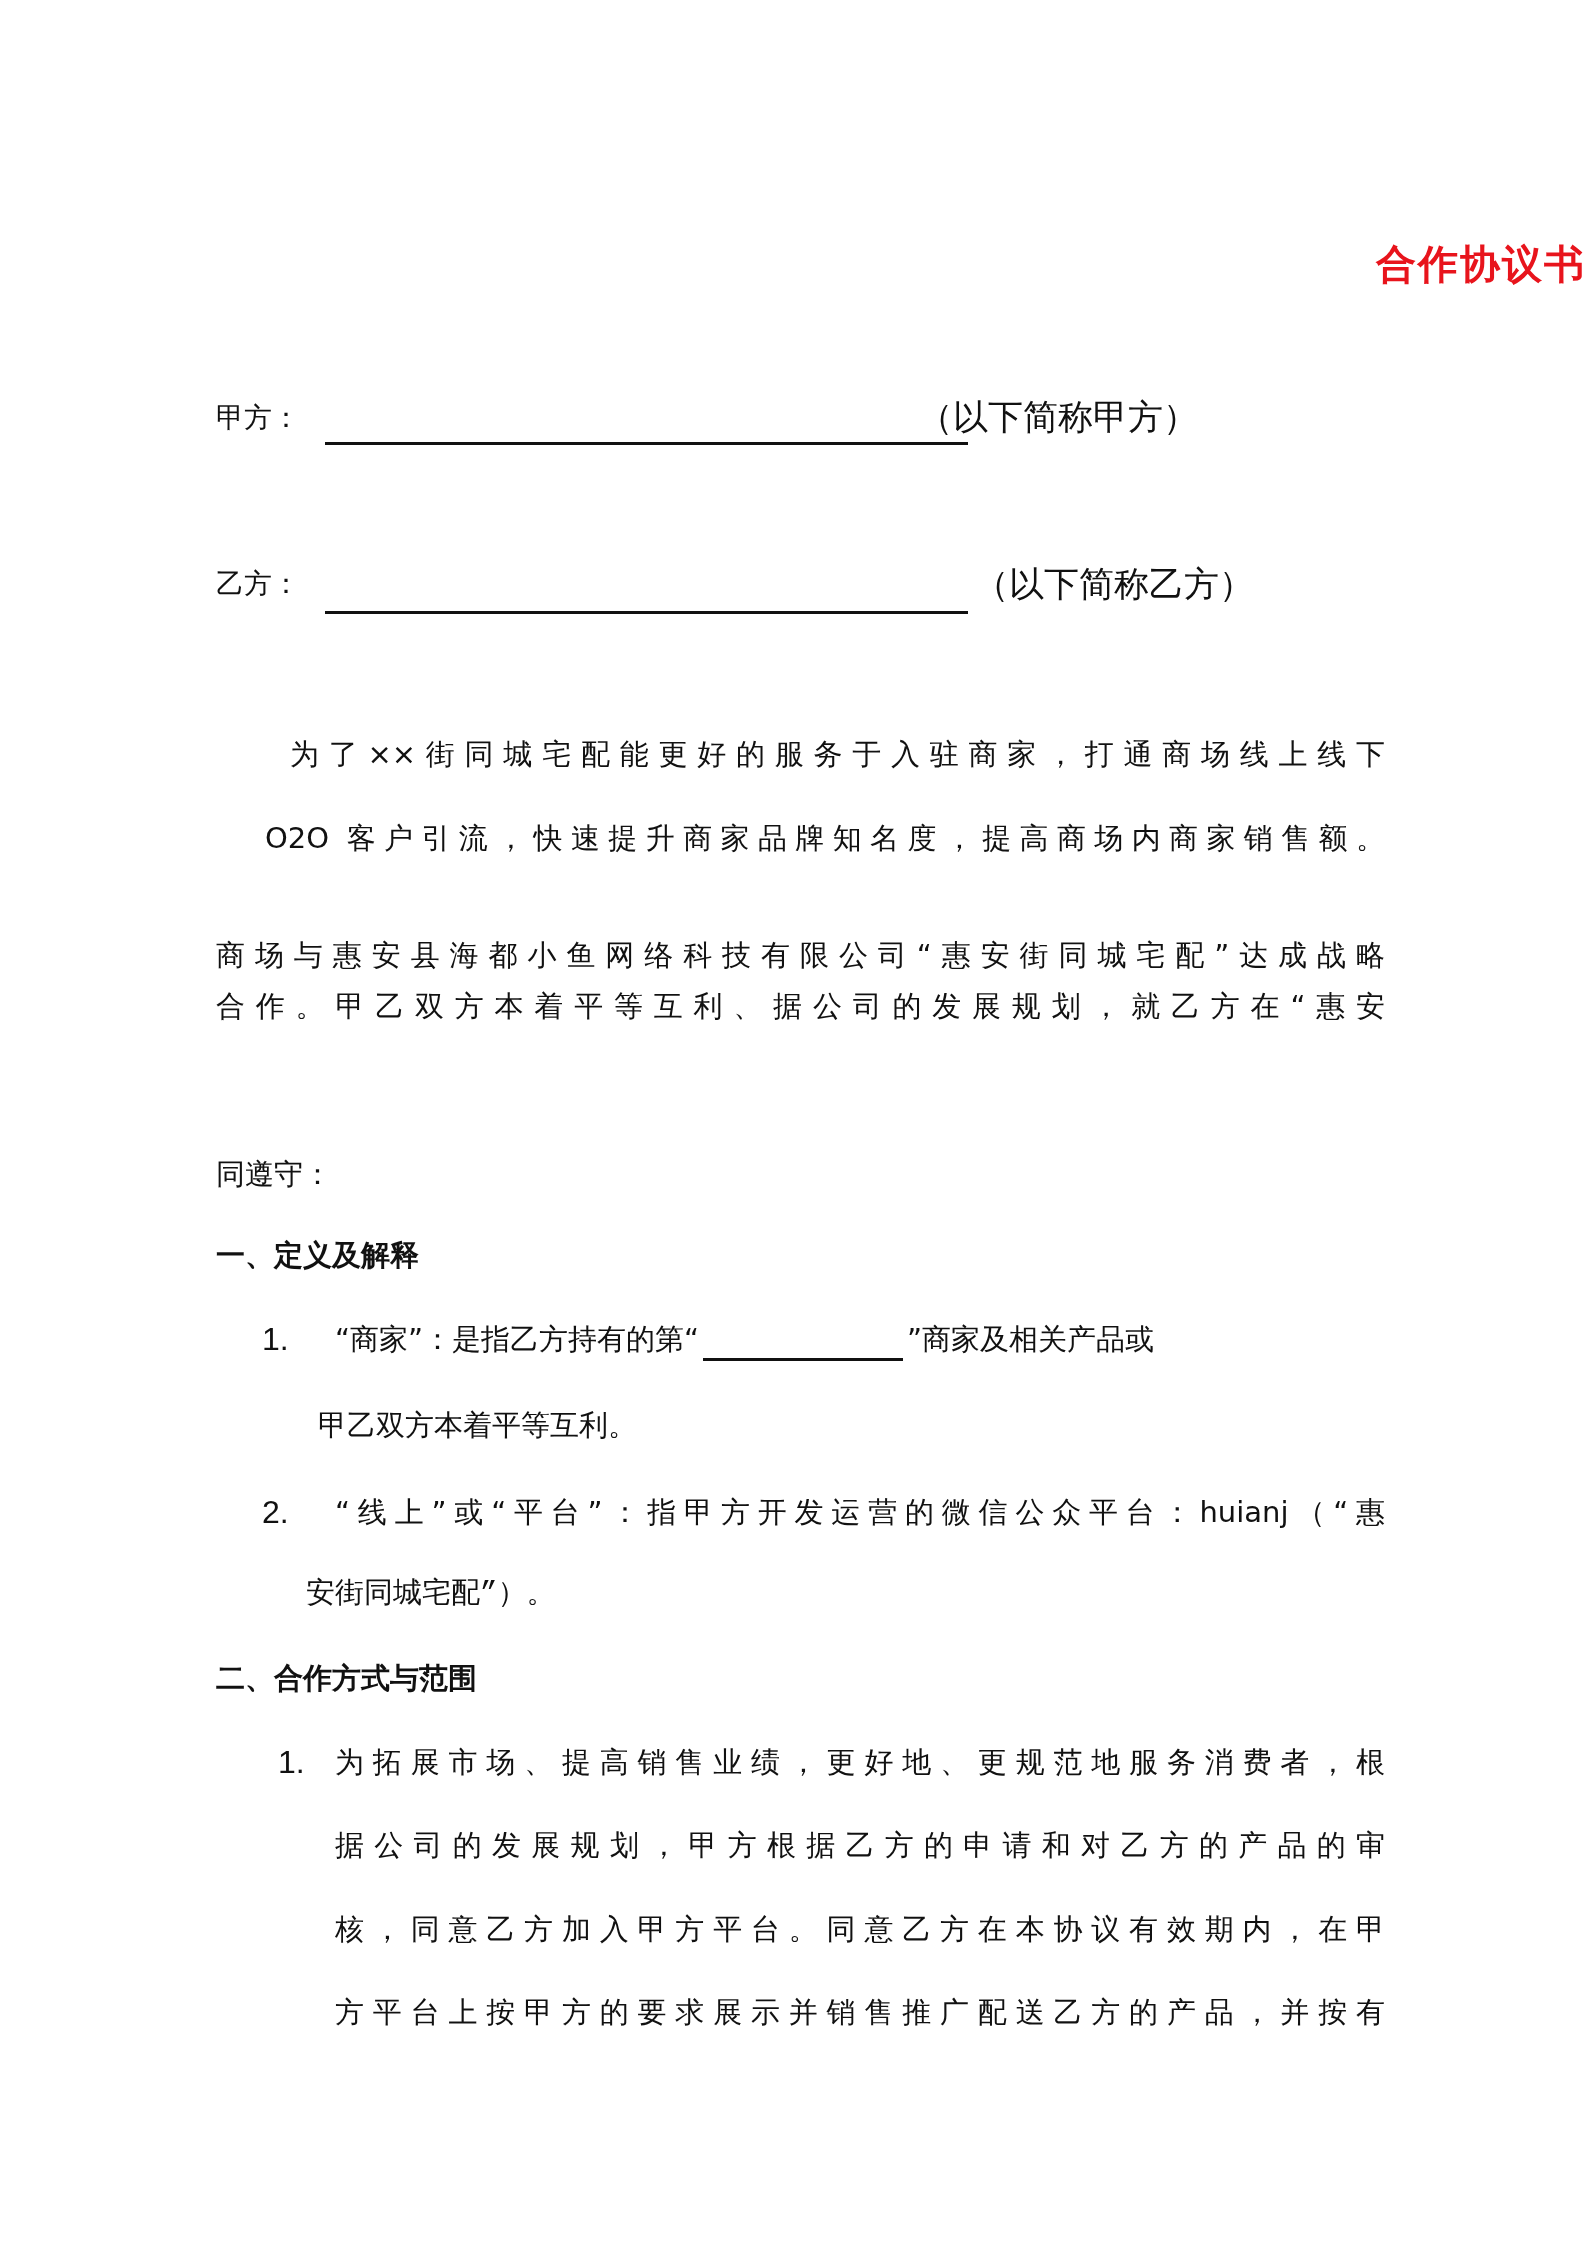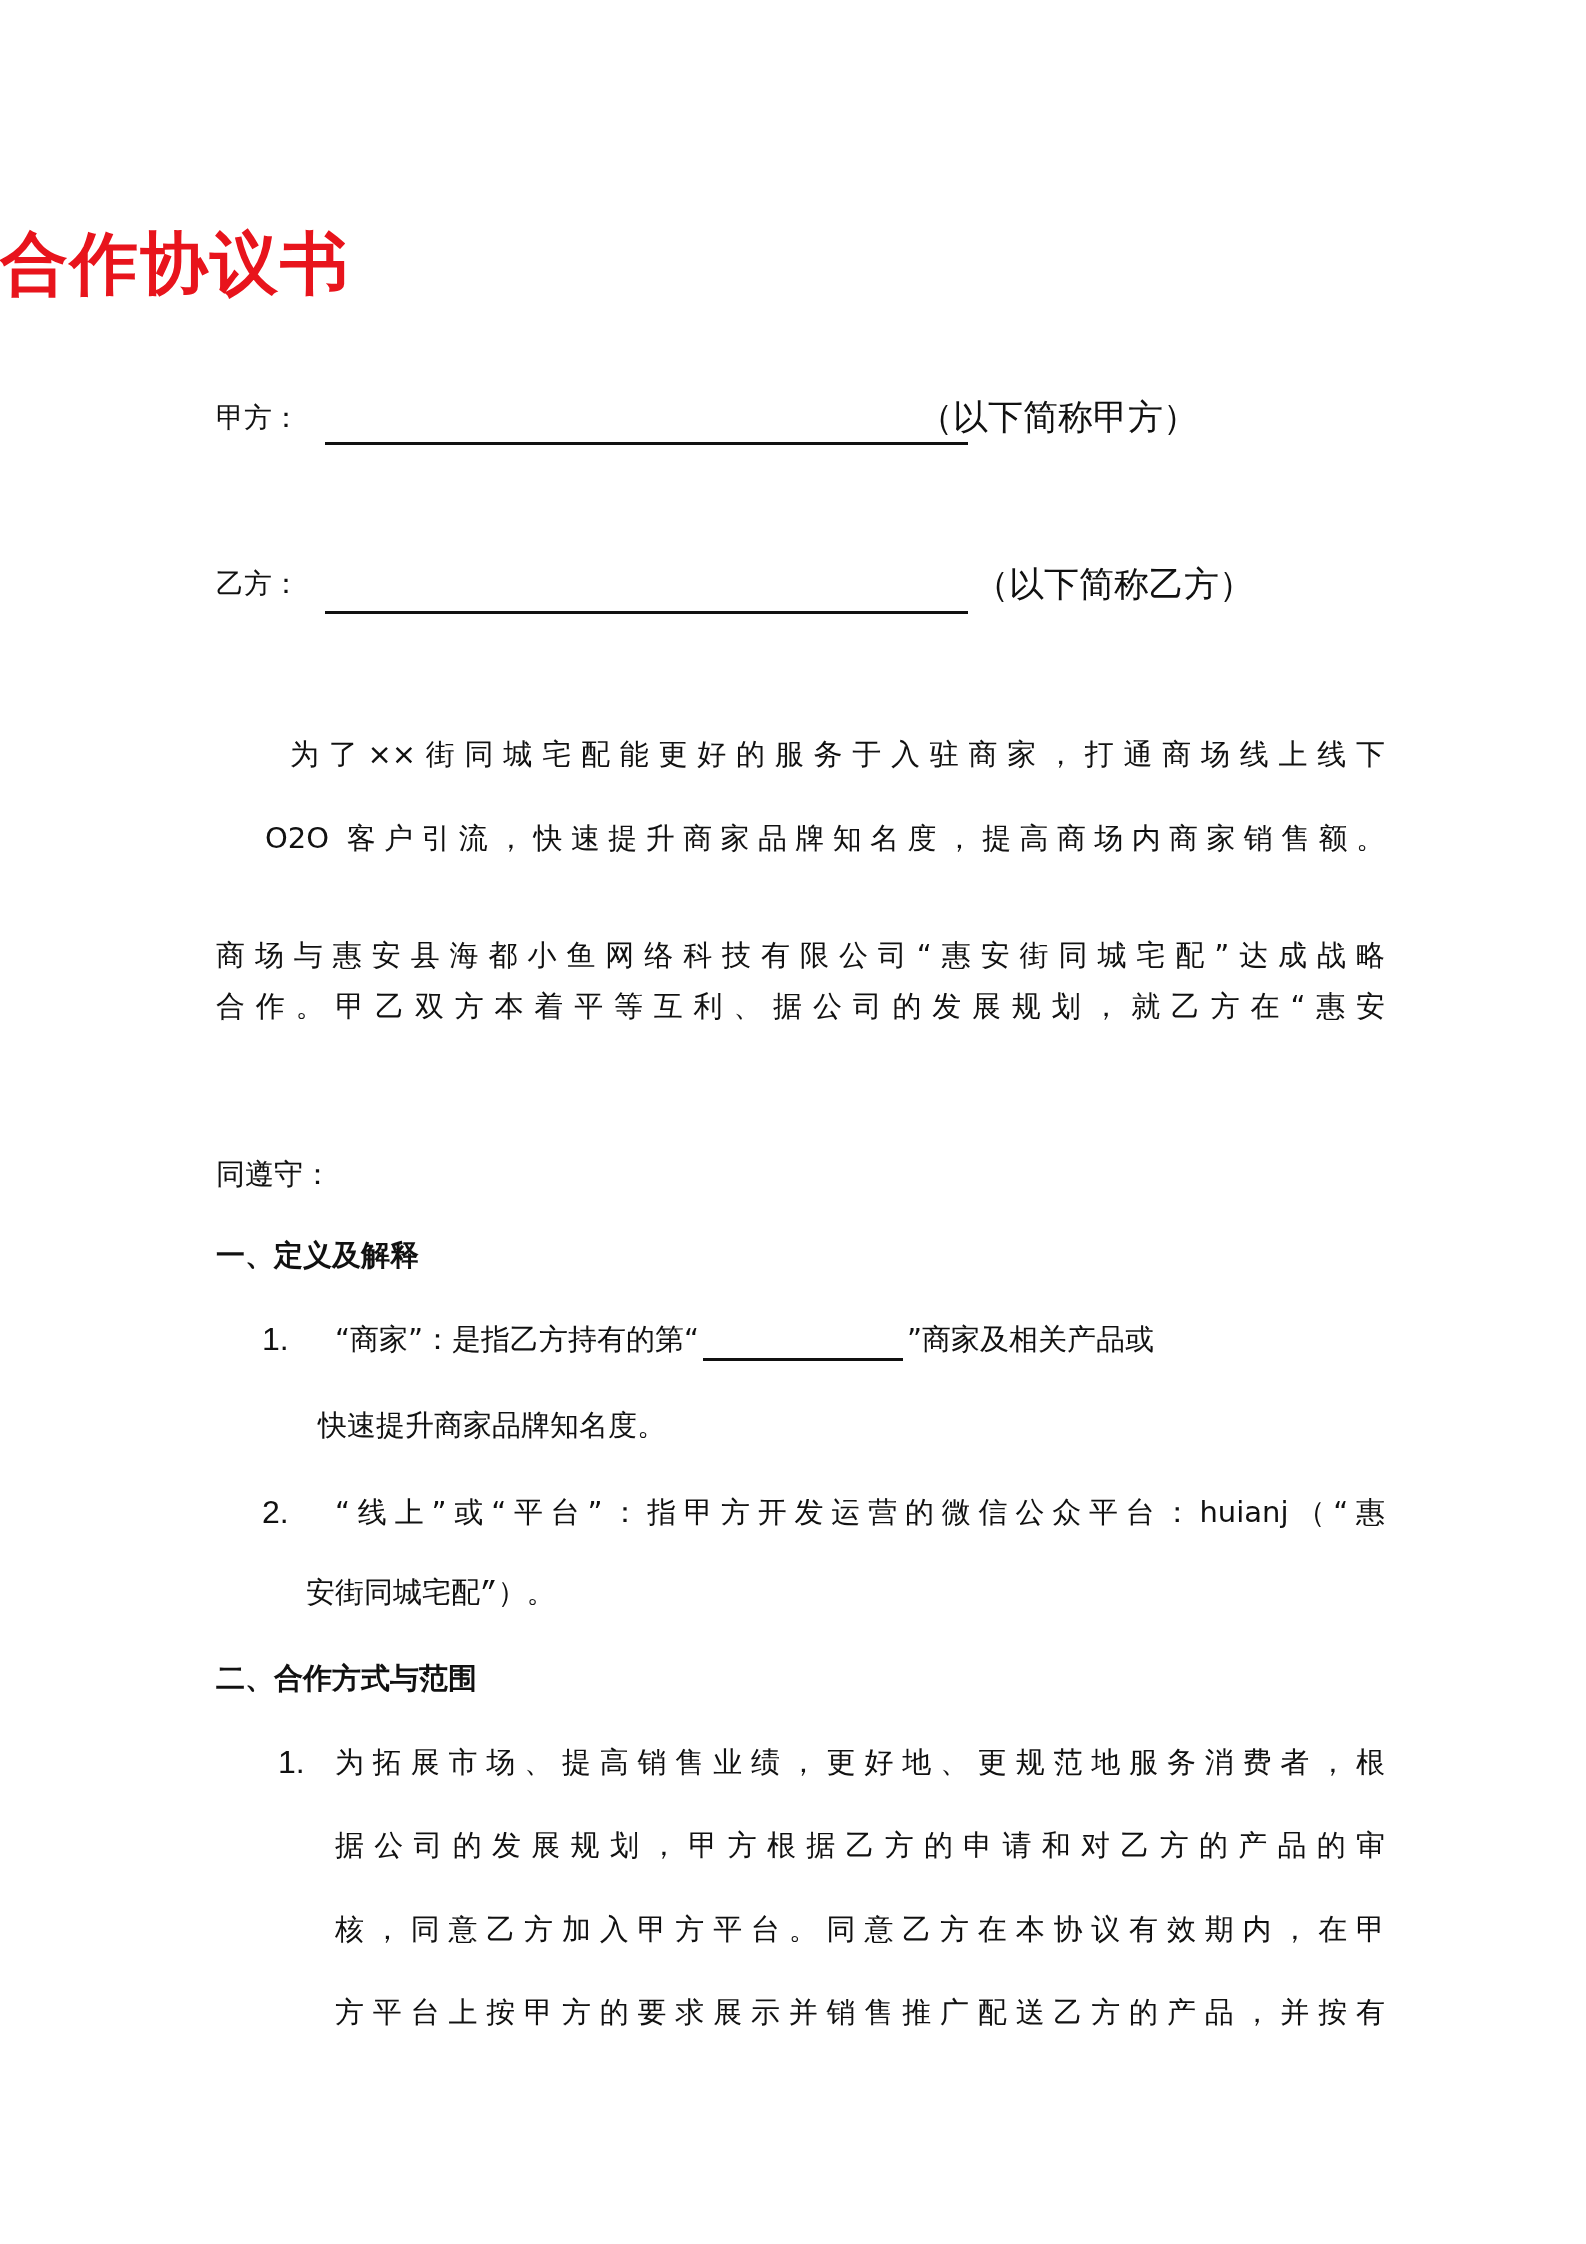--- a/index.html
+++ b/index.html
@@ -1,20 +1,20 @@
 <!DOCTYPE html>
 <html><head>
 <meta charset="utf-8">
 <style>
   html, body { margin: 0; padding: 0; background: #ffffff; }
   body { width: 1586px; height: 2244px; position: relative; overflow: hidden;
          font-family: "DejaVu Sans", "Liberation Sans", sans-serif; color: #111111; }
   .page { position: absolute; left: 0; top: 0; width: 1586px; height: 2244px; background: #ffffff; }
-  .title { position: absolute; left: 0; width: 1586px; top: 232px; text-align: left;
-           font-size: 68px; font-weight: bold; color: #e8141c; letter-spacing: 2px; line-height: 64px; }
+  .title { position: absolute; left: 0; width: 1586px; top: 232px; text-align: right;
+           font-size: 40px; font-weight: bold; color: #e8141c; letter-spacing: 2px; line-height: 64px; }
   .line { position: absolute; font-size: 29px; line-height: 44px; white-space: nowrap; }
   .bold { font-weight: bold; }
   .party-label { position: absolute; font-size: 28px; line-height: 44px; white-space: nowrap; }
   .blank-line { position: absolute; height: 0; border-top: 3px solid #111111; }
   .party-note { position: absolute; font-size: 35px; line-height: 44px; white-space: nowrap; }
   .num { position: absolute; font-size: 32px; line-height: 44px; font-family: "Liberation Sans", sans-serif; }
   .inline-blank { display: inline-block; width: 200px; border-bottom: 3px solid #111111; height: 34px; vertical-align: -12px; margin: 0 4px; }
   .justify { text-align: justify; text-align-last: justify; }
 </style>
 </head>
@@ -37,21 +37,21 @@
   <div class="line justify" style="left:216px; top:933px; width:1169px;">商场与惠安县海都小鱼网络科技有限公司“惠安街同城宅配”达成战略</div>
   <div class="line justify" style="left:216px; top:984px; width:1169px;">合作。甲乙双方本着平等互利、据公司的发展规划，就乙方在“惠安</div>
   <div class="line" style="left:216px; top:1152px;">同遵守：</div>
 
   <div class="line bold" style="left:216px; top:1233px;text-align:center;">一、定义及解释</div>
 
   <div class="num" style="left:262px; top:1317px;">1.</div>
   <div class="line" style="left:335px; top:1317px;">
     <span>“商家”：是指乙方持有的第“</span><span class="inline-blank"></span><span>”商家及相关产品或</span>
   </div>
-  <div class="line" style="left:318px; top:1403px;">快速提升商家品牌知名度。</div>
+  <div class="line" style="left:318px; top:1403px;">甲乙双方本着平等互利。</div>
 
   <div class="num" style="left:262px; top:1490px;">2.</div>
   <div class="line justify" style="left:335px; top:1490px; width:1050px;">“线上”或“平台”：指甲方开发运营的微信公众平台：huianj（“惠</div>
   <div class="line" style="left:306px; top:1573px;font-family:Liberation Mono, monospace;">安街同城宅配”）。</div>
 
   <div class="line bold" style="left:216px; top:1656px;">二、合作方式与范围</div>
 
   <div class="num" style="left:278px; top:1740px;">1.</div>
   <div class="line justify" style="left:335px; top:1740px; width:1050px;">为拓展市场、提高销售业绩，更好地、更规范地服务消费者，根</div>
   <div class="line justify" style="left:335px; top:1823px; width:1050px;">据公司的发展规划，甲方根据乙方的申请和对乙方的产品的审</div>

